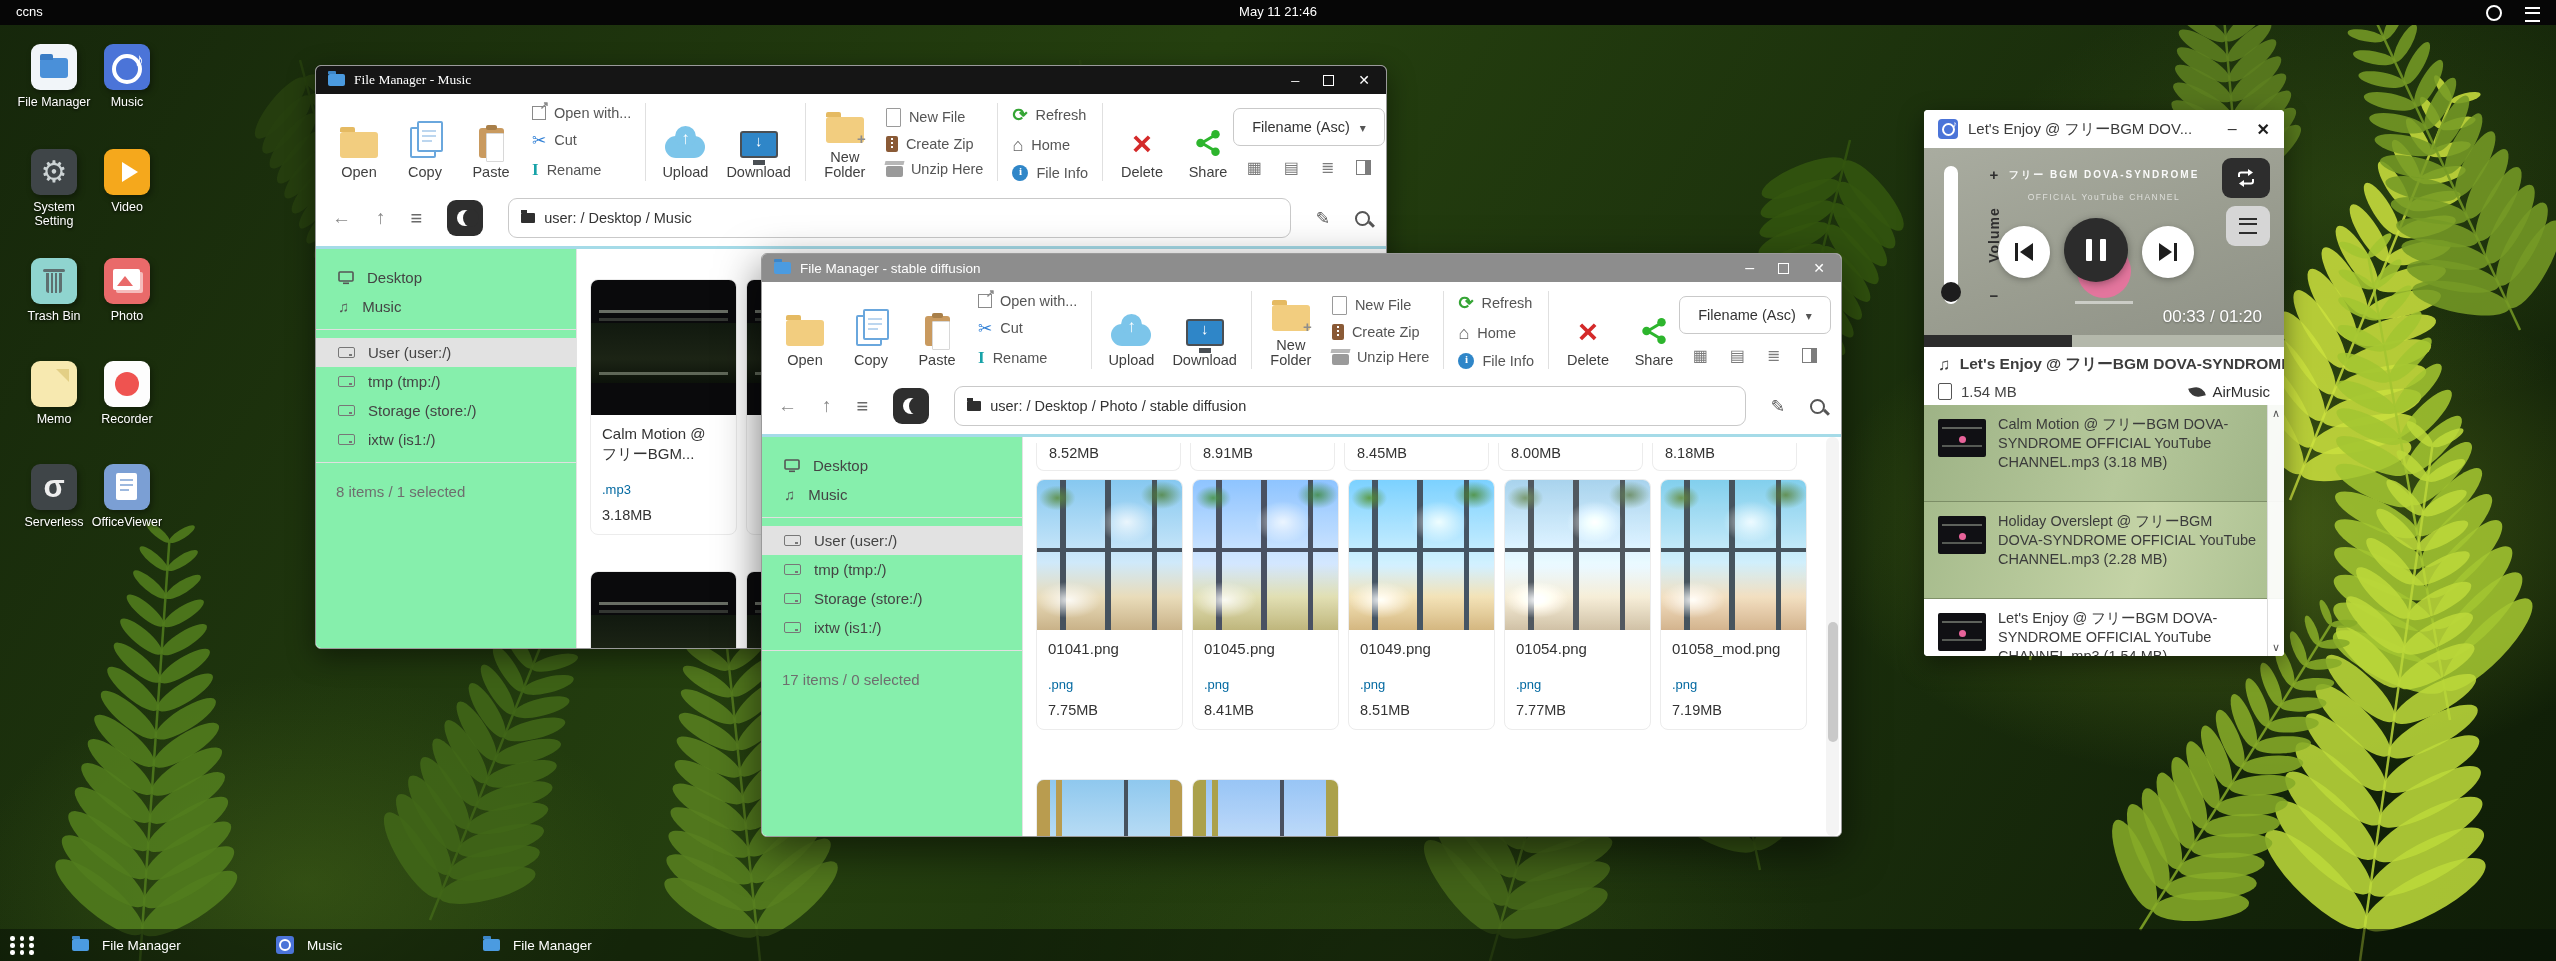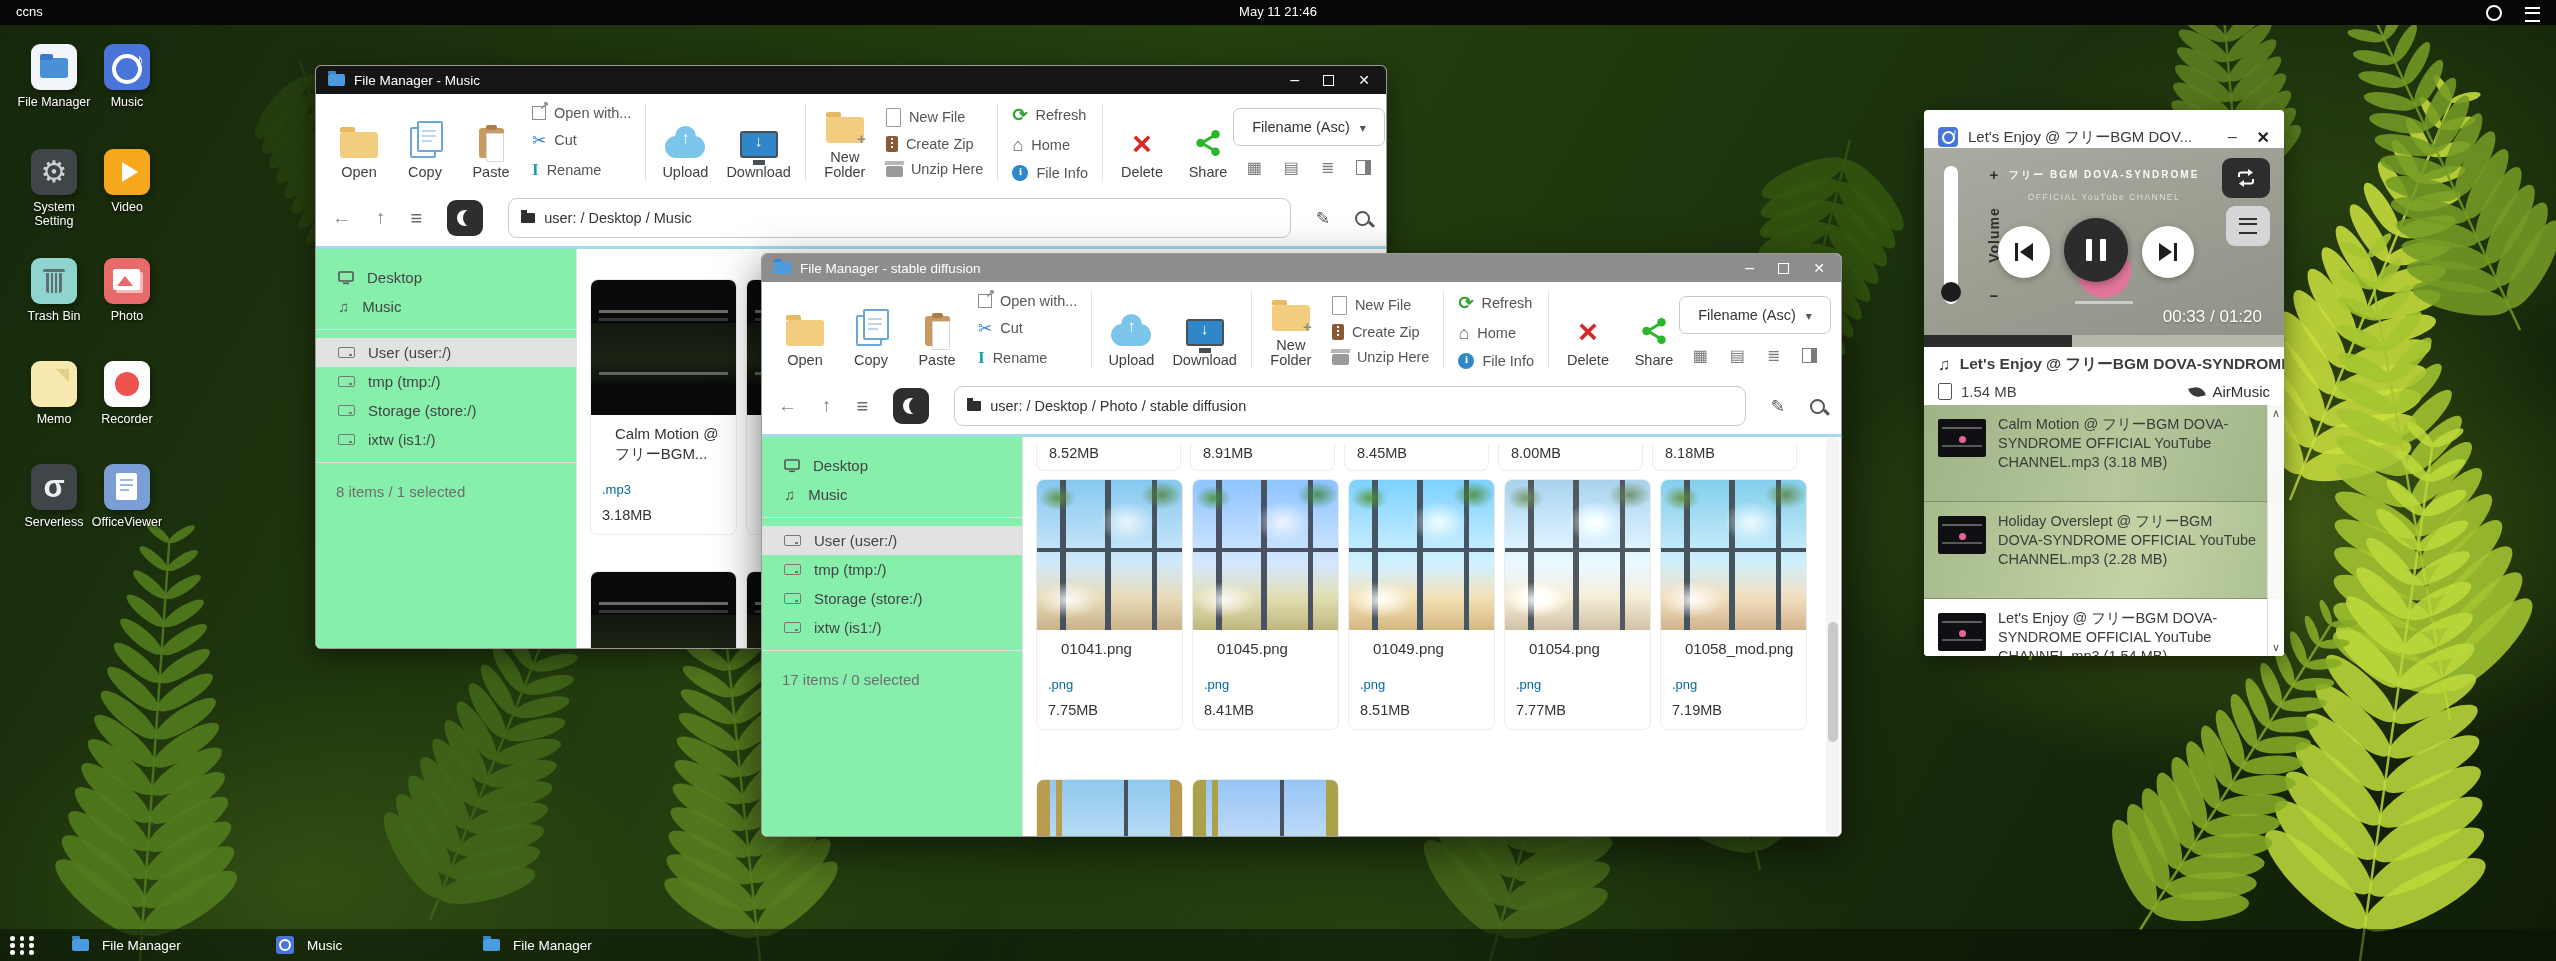--- a/index.html
+++ b/index.html
@@ -52,21 +52,21 @@
   .t-srv::before{content:"σ";position:absolute;left:0;right:0;top:2px;color:#eee;font-size:31px;font-weight:bold;line-height:42px;}
   .t-office{background:#7b9fd4;}
   .t-office::before{content:"";position:absolute;left:12px;top:9px;width:21px;height:27px;background:#fff;border-radius:2px;
     background-image:linear-gradient(#9db9df 0 0),linear-gradient(#9db9df 0 0),linear-gradient(#9db9df 0 0);
     background-size:13px 2px,13px 2px,9px 2px;background-position:4px 6px,4px 11px,4px 16px;background-repeat:no-repeat;}
   
   .fm{position:absolute;background:#fff;border-radius:6px;overflow:hidden;border:1px solid #9a9a9a;}
   .win1{left:315px;top:65px;width:1070px;height:582px;z-index:10;box-shadow:0 8px 28px rgba(0,0,0,.45);}
   .win2{left:761px;top:253px;width:1079px;height:582px;z-index:20;box-shadow:0 14px 44px rgba(0,0,0,.55);}
   .tbar{position:absolute;left:0;top:0;right:0;height:28px;display:flex;align-items:center;padding:0 12px;gap:9px;color:#fff;font-size:13.5px;}
-  .win1 .tbar{background:#151515;}
+  .win1 .tbar{background:#151515;font-family:Liberation Serif, serif;}
   .win2 .tbar{background:#8d8d8d;}
   .mini-folder{width:17px;height:12px;background:#4b9be0;border-radius:2px;position:relative;flex:0 0 auto;}
   .mini-folder::before{content:"";position:absolute;left:0;top:-3px;width:8px;height:3px;background:#3c86c8;border-radius:1px 1px 0 0;}
   .tbar .wtitle{flex:1;white-space:nowrap;overflow:hidden;}
   .wctl{display:flex;align-items:center;gap:24px;margin-right:4px;}
   .g-min::before{content:"–";font-size:16px;}
   .g-max{width:9px;height:9px;border:1.6px solid #fff;}
   .g-close::before{content:"✕";font-size:14px;}
   .win2 .g-close::before,.win2 .g-min::before{color:#fff;}
   
@@ -136,21 +136,21 @@
   .srow2.sel{background:#e2e2e2;}
   .sdiv{height:1px;background:#e0e0e0;margin:8px 0;}
   .g-note::before{content:"♫";color:#555;font-size:15px;}
   .ic-drive{width:15px;height:9px;border:1.6px solid #777;border-radius:2px;position:relative;}
   .ic-drive::after{content:"";position:absolute;right:2px;bottom:1px;width:3px;height:2px;background:#777;}
   .sstatus{padding:12px 0 0 20px;color:#6e6e6e;font-size:15px;}
   .files{position:absolute;left:260px;top:0;right:0;bottom:0;overflow:hidden;}
   .frow{position:absolute;display:flex;gap:9px;left:14px;}
   .card{width:145px;background:#fff;border:1px solid #ececec;border-radius:8px;overflow:hidden;flex:0 0 auto;cursor:pointer;}
   .cbody{padding:9px 11px 11px;}
-  .cname{font-size:15px;color:#333;line-height:1.3;min-height:20px;margin-left:13px;}
+  .cname{font-size:15px;color:#333;line-height:1.3;min-height:20px;}
   .cext{font-size:13px;color:#0369a1;margin-top:18px;}
   .csize{font-size:14.5px;color:#333;margin-top:10px;}
   .stub{width:145px;height:28px;background:#fff;border:1px solid #ececec;border-top:none;border-radius:0 0 8px 8px;font-size:14.5px;color:#333;padding:2px 0 0 12px;box-sizing:border-box;flex:0 0 auto;}
   
   .thumb{height:135px;background:#0a0a0c;position:relative;}
   .thumb-d::before{content:"";position:absolute;left:50%;top:42%;width:24px;height:24px;margin-left:-12px;background:#e8639a;border-radius:50%;box-shadow:inset 0 0 0 7px rgba(255,255,255,.25);}
   .thumb-d::after{content:"";position:absolute;left:8px;right:8px;top:22%;height:3px;background:rgba(200,210,190,.5);box-shadow:0 62px 0 rgba(190,200,180,.45),0 8px 0 rgba(150,160,140,.3);}
   .thumb-d .band{position:absolute;left:0;right:0;top:32%;bottom:24%;background:linear-gradient(180deg,#11190f,#1c2415 60%,#0c120a);}
   
   .thumb-sd{height:150px;position:relative;
@@ -169,21 +169,21 @@
   .thumb-city{height:150px;position:relative;
     background:
       radial-gradient(34px 40px at 50% 78%, rgba(255,255,255,.9), transparent 70%),
       radial-gradient(40px 34px at 22% 86%, rgba(230,235,240,.9), transparent 70%),
       linear-gradient(90deg,#b99c4f 0 9%,transparent 9% 13%,#b99c4f 13% 17%,transparent 17% 60%,#46525e 60% 63%,transparent 63% 92%,#b99c4f 92%),
       linear-gradient(180deg,#8fc8ee 0%,#cfe7f8 60%,#dfe5ea 100%);}
   .scrollv{position:absolute;right:2px;top:0;bottom:0;width:13px;background:#f4f4f4;border-radius:6px;}
   .scrollv .vthumb{position:absolute;left:1.5px;width:10px;border-radius:5px;background:#c9c9c9;}
   
   .player{position:absolute;left:1924px;top:110px;width:360px;height:546px;background:#fff;z-index:30;border-radius:4px;overflow:hidden;box-shadow:0 8px 26px rgba(0,0,0,.45);}
-  .ptbar{position:absolute;left:0;top:0;right:0;height:38px;background:#fff;display:flex;align-items:center;gap:10px;padding:0 14px;border-bottom:1px solid #f0f0f0;margin-top:8px;}
+  .ptbar{position:absolute;left:0;top:0;right:0;height:38px;background:#fff;display:flex;align-items:center;gap:10px;padding:0 14px;border-bottom:1px solid #f0f0f0;}
   .papp{width:20px;height:20px;background:#4b74d8;border-radius:4px;position:relative;flex:0 0 auto;}
   .papp::before{content:"";position:absolute;left:4px;top:4px;width:9px;height:9px;border:2px solid #fff;border-radius:50%;}
   .papp::after{content:"♪";position:absolute;right:1px;top:0px;color:#fff;font-size:9px;}
   .ptitle{flex:1;font-size:15px;color:#3b3b3b;white-space:nowrap;overflow:hidden;}
   .pctl{display:flex;gap:20px;color:#333;align-items:center;}
   .pctl .g-min::before{color:#333;}
   .pctl .g-close::before{content:"✕";color:#1e1e1e;font-size:16px;font-weight:bold;}
   .art{position:absolute;left:0;top:38px;right:0;height:187px;background:linear-gradient(160deg,#a9aca0 0%,#9a9d90 55%,#8f9287 100%);overflow:hidden;}
   .art-t1{position:absolute;left:0;right:0;top:20px;text-align:center;color:rgba(255,255,255,.95);font-size:10px;font-weight:bold;letter-spacing:2px;}
   .art-t2{position:absolute;left:0;right:0;top:44px;text-align:center;color:rgba(255,255,255,.65);font-size:8.5px;letter-spacing:1.5px;}

